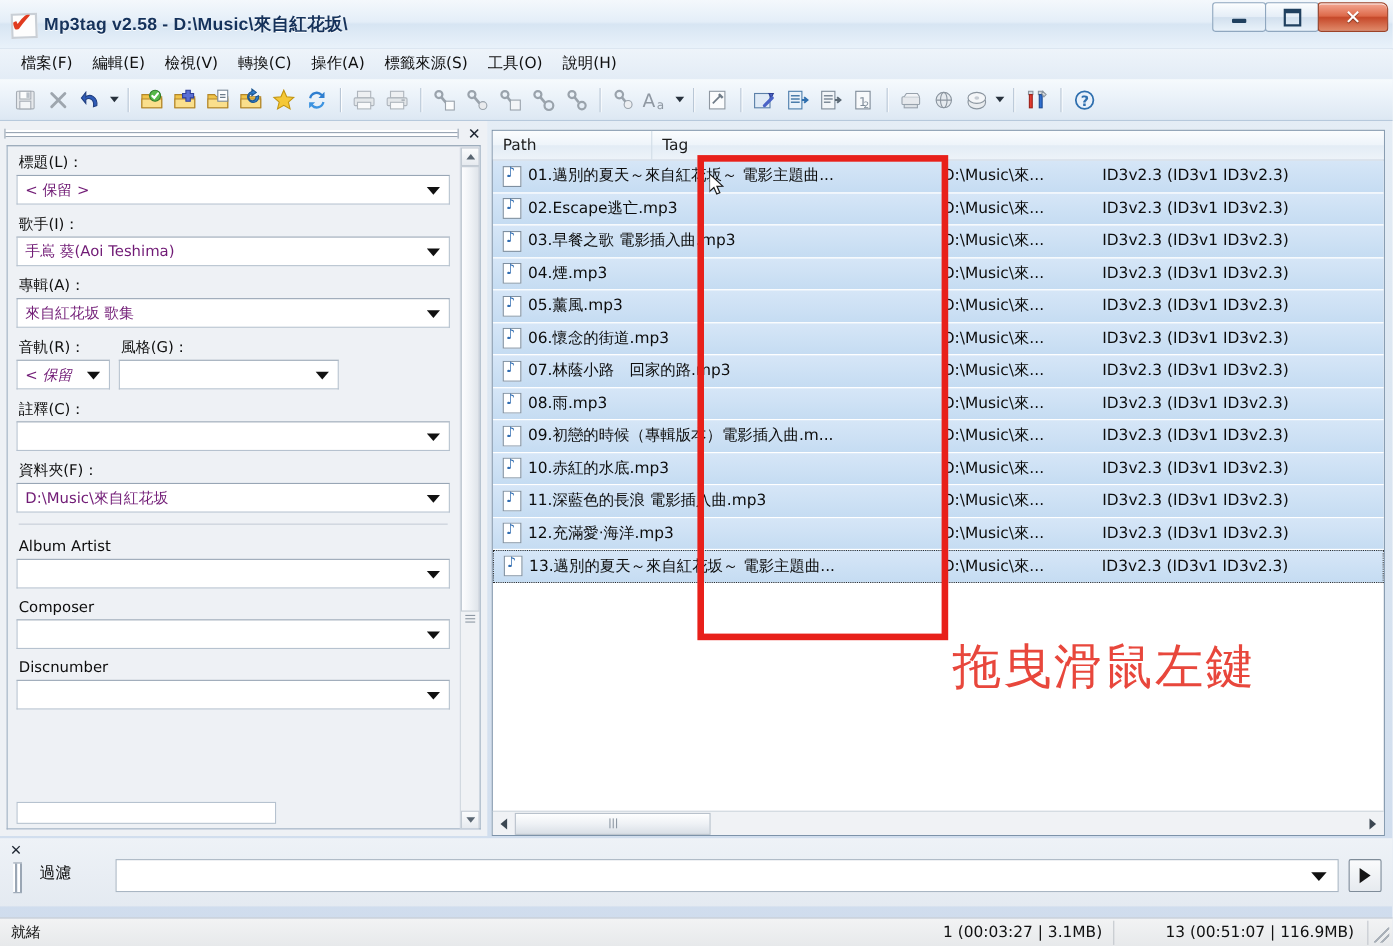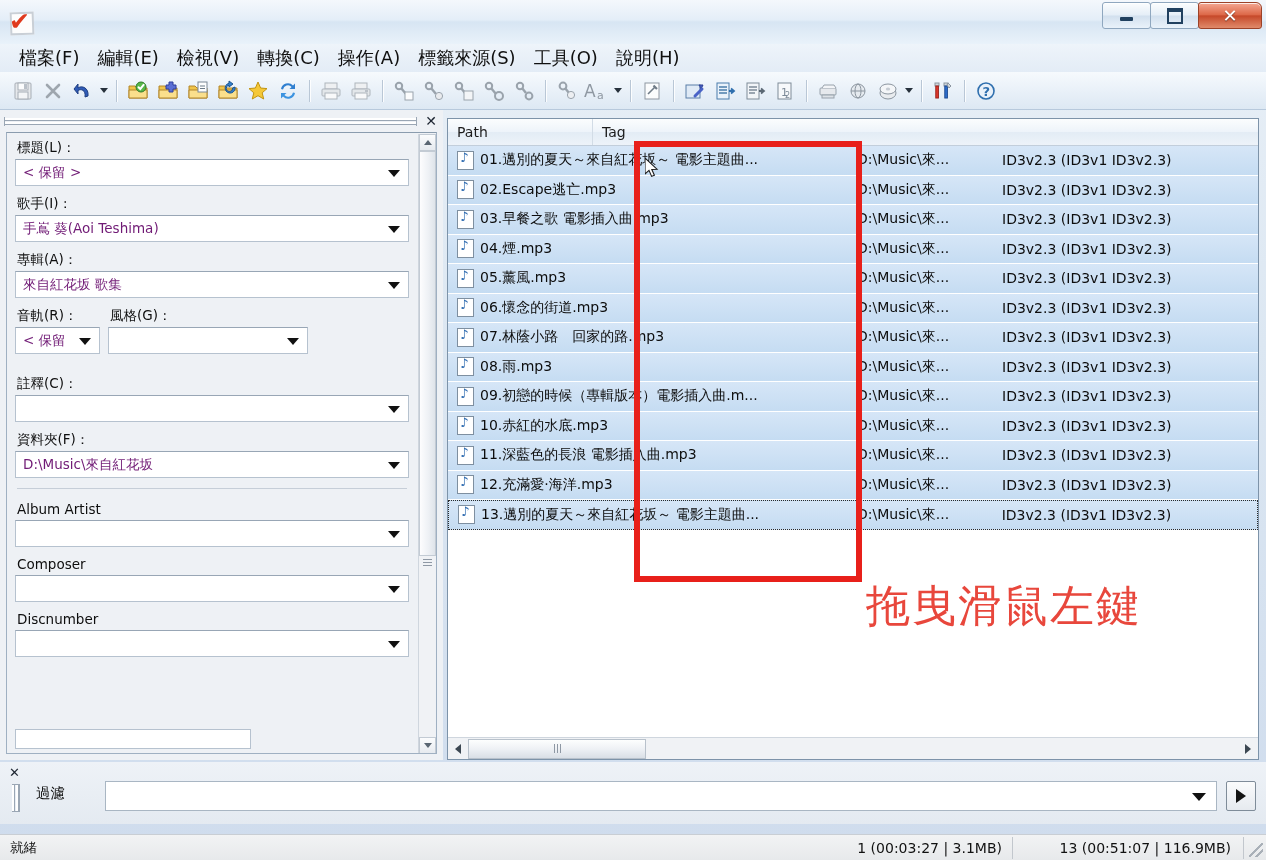--- a/index.html
+++ b/index.html
@@ -58,21 +58,21 @@
   .min-glyph{width:13px;height:4px;background:#20405f;border-radius:1px;margin-top:7px;}
   .max-glyph{width:12px;height:10px;border:2px solid #20405f;border-top-width:4px;}
 
   
   .menubar{
     position:absolute;left:0;top:44px;width:1266px;height:28px;
     background:linear-gradient(180deg,#eef4fa 0%,#e3ecf6 100%);
     display:flex;align-items:center;padding-left:10px;box-sizing:border-box;
   }
   .menu-item{
-    padding:3px 9px;font-size:18px;color:#101010;white-space:nowrap;
+    padding:3px 9px;font-size:14px;color:#101010;white-space:nowrap;
     font-family:"DejaVu Sans","Liberation Sans",sans-serif;
   }
 
   
   .toolbar{
     position:absolute;left:0;top:72px;width:1266px;height:38px;
     background:linear-gradient(180deg,#f6fafd 0%,#e8f0f8 55%,#dde8f3 100%);
     border-bottom:1px solid #b7c9dc;
     display:flex;align-items:center;padding-left:8px;box-sizing:border-box;
   }
@@ -130,21 +130,21 @@
     padding-left:7px;font-size:13.5px;color:#701a75;white-space:nowrap;overflow:hidden;
     font-family:"DejaVu Sans","Liberation Sans",sans-serif;
   }
   .combo .arr{
     position:absolute;right:8px;top:50%;margin-top:-3px;width:0;height:0;
     border-left:6px solid transparent;border-right:6px solid transparent;
     border-top:7px solid #111;
   }
   .row3{display:flex;gap:8px;margin-bottom:9px;}
   .row3 .cell{display:flex;flex-direction:column;}
-  .row3 .combo{margin-bottom:12px;}
+  .row3 .combo{margin-bottom:0;font-style:italic;}
   .divider{height:1px;background:#c6ced8;margin:10px 2px 12px 2px;}
   .fld-label.plain{margin-bottom:3px;}
 
   
   .lp-scroll{
     position:absolute;right:1px;top:1px;width:17px;height:620px;
     background:#f0f2f5;border-left:1px solid #cfd6de;box-sizing:border-box;
   }
   .lp-scroll .sb-up,.lp-scroll .sb-dn{
     width:17px;height:17px;
@@ -310,20 +310,21 @@
 </head>
 <body>
 
 <div class="app">
 
   <div class="titlebar">
     <div class="title-icon">
       <div class="sq"></div>
         <div class="chk">✔</div>
     </div>
+    <div class="title-text">Mp3tag v2.58  -  D:\Music\來自紅花坂\</div>
     <div class="wincontrols">
       <div class="wbtn">
         <div class="min-glyph"></div>
       </div>
       <div class="wbtn">
         <div class="max-glyph"></div>
       </div>
       <div class="wbtn close">
         <span class="gl">✕</span>
       </div>

